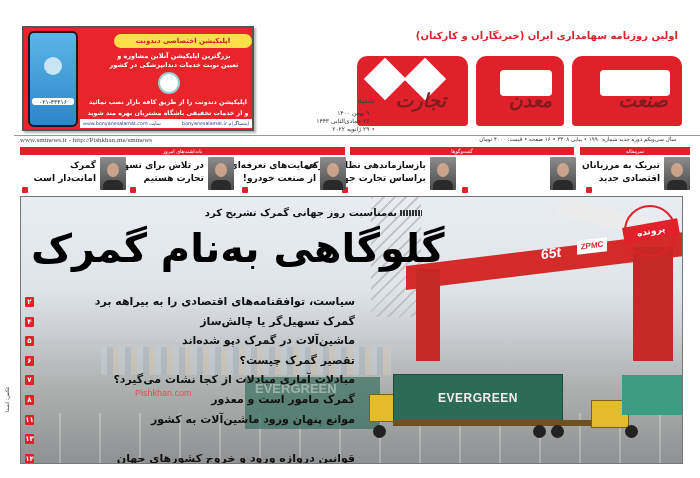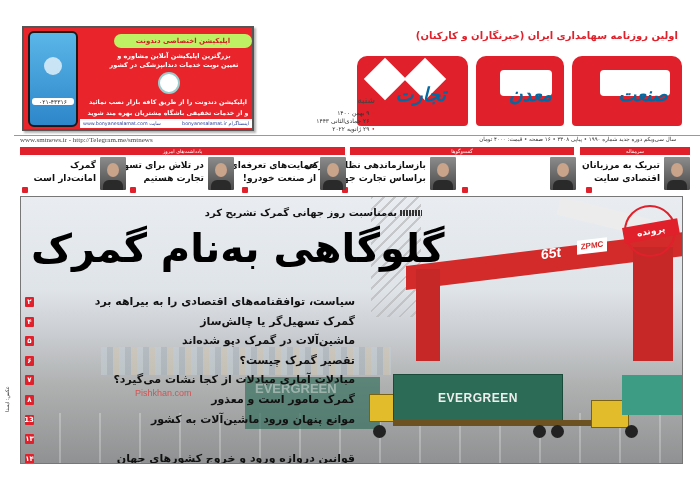--- a/index.html
+++ b/index.html
@@ -13,36 +13,36 @@
   .logo .block { position: absolute; background: #e0202a; border-radius: 10px 10px 4px 4px; }
   .logo .b1 { right: 0; top: 4px; width: 110px; height: 70px; }
   .logo .b2 { right: 118px; top: 4px; width: 88px; height: 70px; }
   .logo .b3 { right: 214px; top: 4px; width: 111px; height: 70px; }
   .logo .hole { position: absolute; background: #fff; }
   .logo .h1 { right: 12px; top: 18px; width: 70px; height: 26px; border-radius: 4px; }
   .logo .h2 { right: 130px; top: 18px; width: 52px; height: 26px; border-radius: 4px; }
   .logo .diamond { position: absolute; width: 30px; height: 30px; background: #fff; transform: rotate(45deg); top: 12px; }
   .logo .d1 { right: 242px; }
   .logo .d2 { right: 282px; }
-  .logo .word { position: absolute; bottom: 22px; color: #0369a1; font-weight: bold; font-size: 19px; direction: rtl; font-style: italic; }
+  .logo .word { position: absolute; bottom: 16px; color: #7f1d1d; font-weight: bold; font-size: 19px; direction: rtl; font-style: italic; }
   .logo .w1 { right: 14px; }
   .logo .w2 { right: 130px; }
   .logo .w3 { right: 236px; }
 
   .dateblock { position: absolute; left: 310px; top: 88px; width: 65px; direction: rtl; text-align: right; }
   .dateblock .day { font-size: 9px; color: #444; margin-bottom: 4px; margin-top: 7px; }
   .dateblock .d { font-size: 6px; color: #333; line-height: 8px; }
   .dateblock .d::before { content: "• "; color: #e0202a; }
 
   
   .ad { position: absolute; left: 22px; top: 26px; width: 232px; height: 105px; background: #e9242b; border: 2px solid #555; box-shadow: 2px 2px 2px rgba(0,0,0,.3); }
   .ad .phone { position: absolute; left: 4px; top: 3px; width: 50px; height: 96px; background: linear-gradient(#5ab6e8, #2d86c9); border-radius: 6px; border: 2px solid #1a1a1a; }
   .ad .phone .ph-label { position: absolute; left: 2px; bottom: 20px; width: 42px; font-size: 6px; background: #fff; color: #222; text-align: center; border-radius: 3px; }
   .ad .phone .ph-logo { position: absolute; left: 14px; top: 24px; width: 18px; height: 18px; border-radius: 50%; background: rgba(255,255,255,.7); }
-  .ad .title { position: absolute; left: 90px; top: 6px; width: 138px; height: 14px; background: #bef264; border-radius: 8px; color: #d01f26; font-size: 7px; font-weight: bold; direction: rtl; text-align: center; line-height: 14px; }
+  .ad .title { position: absolute; left: 90px; top: 6px; width: 138px; height: 14px; background: #fde047; border-radius: 8px; color: #d01f26; font-size: 7px; font-weight: bold; direction: rtl; text-align: center; line-height: 14px; }
   .ad .l1, .ad .l2 { position: absolute; left: 70px; width: 160px; text-align: center; direction: rtl; color: #fff; font-size: 6.5px; font-weight: bold; }
   .ad .l1 { top: 24px; } .ad .l2 { top: 33px; }
   .ad .umbrella { position: absolute; left: 134px; top: 44px; width: 22px; height: 22px; border-radius: 50%; background: #fff; border: 2px solid #9cc; }
   .ad .l3, .ad .l4 { position: absolute; left: 58px; width: 172px; direction: rtl; text-align: center; color: #fff; font-size: 6.3px; font-weight: bold; }
   .ad .l3 { top: 70px; } .ad .l4 { top: 81px; }
   .ad .foot { position: absolute; left: 56px; bottom: 1px; width: 172px; height: 9px; background: #fff; font-size: 4.8px; color: #2a3c9a; display: flex; justify-content: space-between; padding: 0 3px; line-height: 9px; }
 
   
   .infobar { position: absolute; left: 14px; top: 135px; width: 686px; height: 10px; border-top: 1px solid #999; font-size: 7px; }
   .infobar .url { position: absolute; left: 6px; top: 0; color: #444; font-family: "Liberation Serif", serif; }
@@ -137,36 +137,36 @@
     <div class="l3">اپلیکیشن دندونت را از طریق کافه بازار نصب نمائید</div>
     <div class="l4">و از خدمات تخفیفی باشگاه مشتریان بهره مند شوید</div>
     <div class="foot">
       <span>www.bonyanesalamat.com سایت</span>
       <span>bonyanesalamat.ir اینستاگرام</span>
     </div>
   </div>
 </div>
 
 <div class="infobar">
-  <span class="url">www.smtnews.ir  -  http://Telegram.me/smtnews</span>
+  <span class="url">www.smtnews.ir  -  http://Pishkhan.me/smtnews</span>
   <span class="issue">سال سی‌ویکم دوره جدید شماره ۱۹۹۰ • پیاپی ۳۳۰۸ • ۱۶ صفحه • قیمت: ۴۰۰۰ تومان</span>
 </div>
 
 <div class="sec-bar sb3">سرمقاله</div>
 <div class="sec-bar sb2">گفت‌وگوها</div>
 <div class="sec-bar sb1">یادداشت‌های امروز</div>
 
 <div class="col" style="left:584px;width:108px;">
   <div class="photo">
       <div class="face"></div>
       <div class="suit"></div>
     </div>
   <div class="txt">
       <div>تبریک به مرزبانان</div>
-      <div>اقتصادی سایت</div>
+      <div>اقتصادی جدید</div>
     </div>
   <div class="pg"></div>
 </div>
 <div class="col" style="left:460px;width:118px;">
   <div class="photo">
       <div class="face"></div>
       <div class="suit"></div>
     </div>
   <div class="pg"></div>
 </div>
@@ -268,21 +268,21 @@
     <div class="bullet">
         <span class="txt">مبادلات آماری مبادلات از کجا نشات می‌گیرد؟</span>
         <span class="pgnum">۷</span>
       </div>
     <div class="bullet">
         <span class="txt">گمرک مامور است و معذور</span>
         <span class="pgnum">۸</span>
       </div>
     <div class="bullet">
         <span class="txt">موانع پنهان ورود ماشین‌آلات به کشور</span>
-        <span class="pgnum">13</span>
+        <span class="pgnum">۱۱</span>
       </div>
     <div class="bullet">
         <span class="pgnum">۱۳</span>
       </div>
     <div class="bullet">
         <span class="txt">قوانین دروازه ورود و خروج کشورهای جهان</span>
         <span class="pgnum">۱۴</span>
       </div>
   </div>
 </div>

